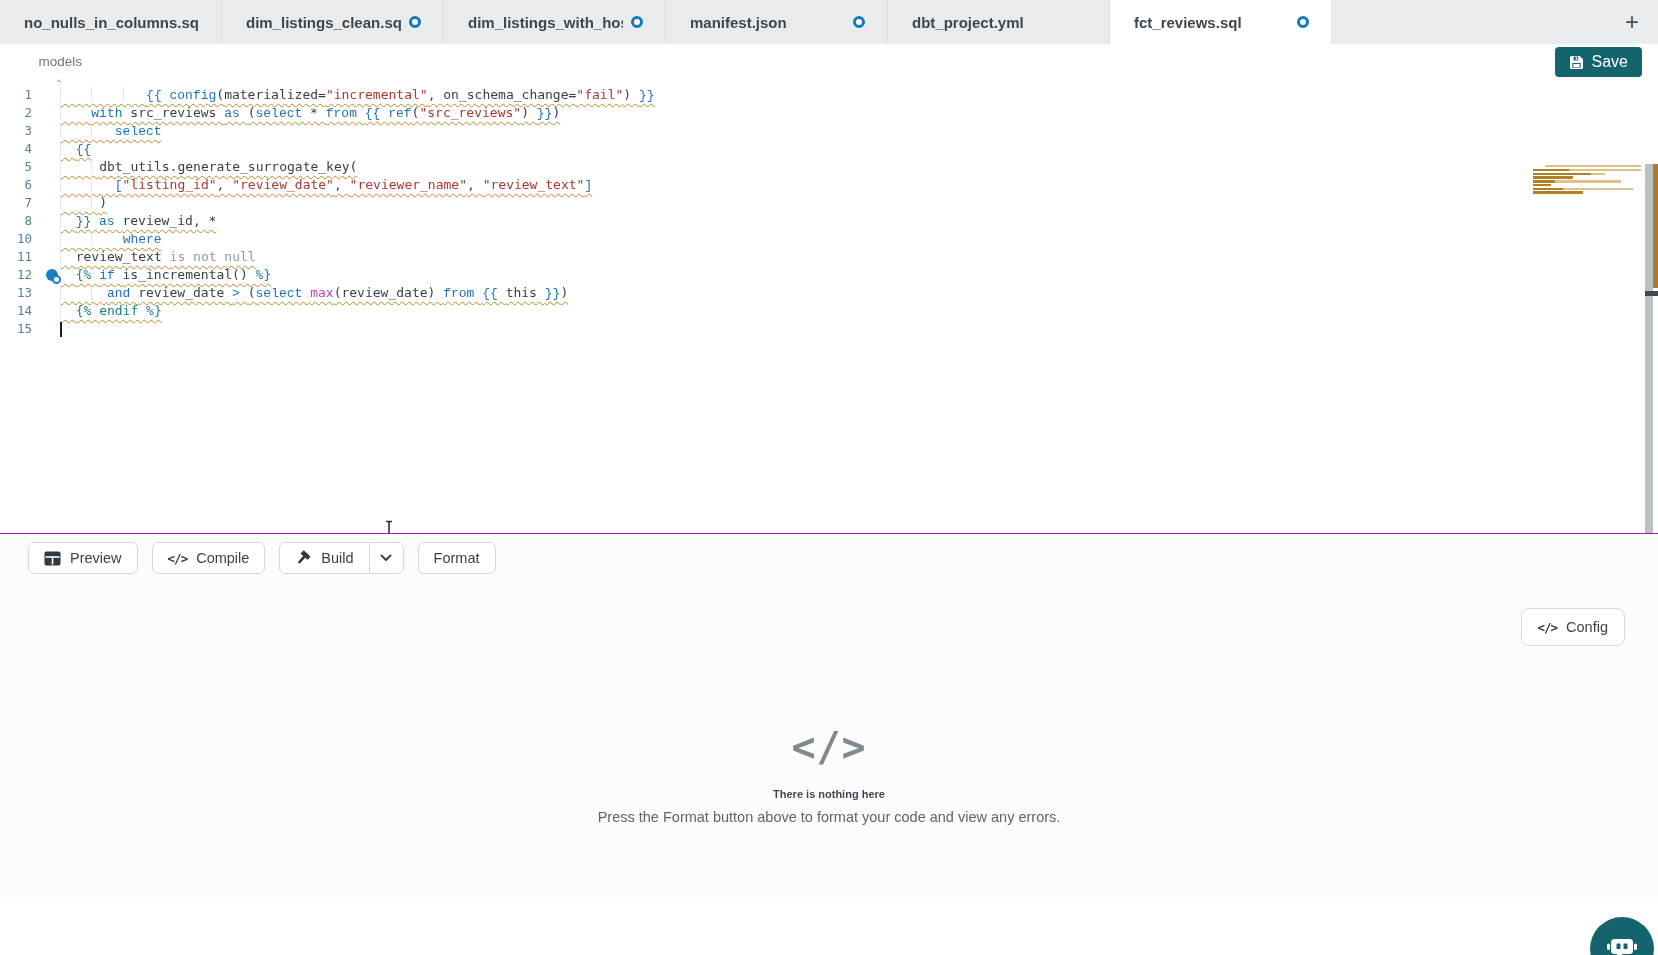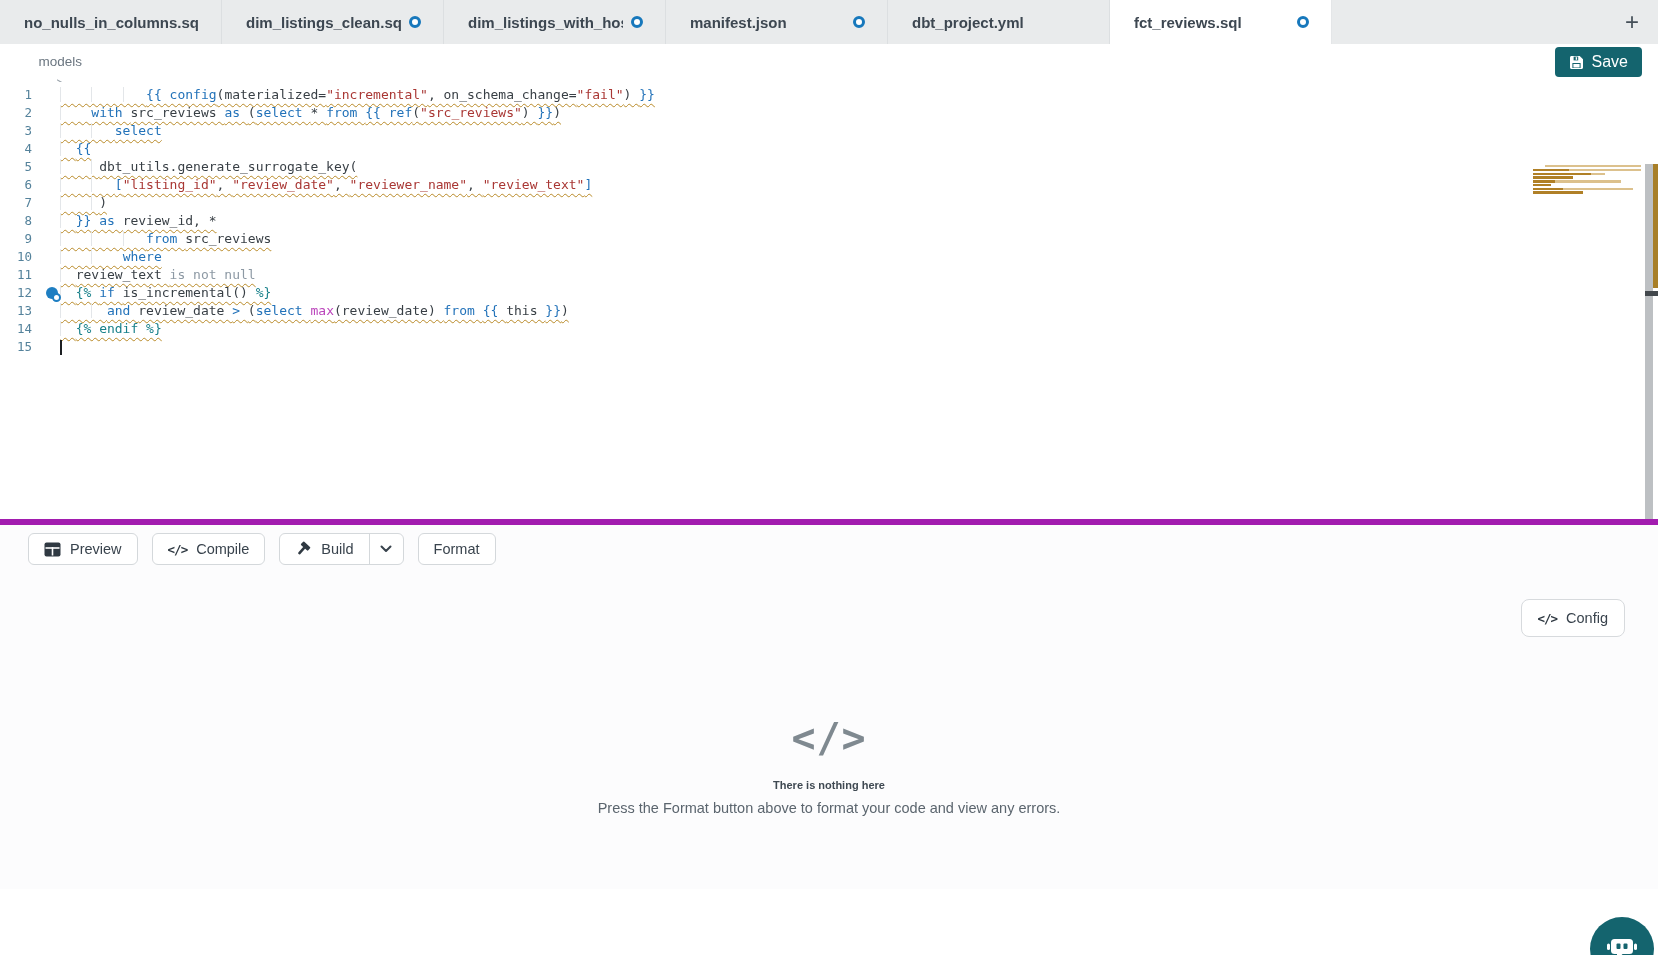--- a/index.html
+++ b/index.html
@@ -36,21 +36,21 @@
   .editor{position:absolute;left:0;top:82px;width:1658px;height:451px;background:#fff;overflow:hidden;}
   .code-lines{position:absolute;left:0;top:4px;right:0;}
   .cl{height:18px;line-height:18px;position:relative;white-space:pre;
     font-family:"DejaVu Sans Mono","Liberation Mono",monospace;font-size:13px;}
   .ln{display:inline-block;width:44px;padding-right:12px;text-align:right;color:#54829b;
     font-size:12.5px;vertical-align:top;}
   .ltext{color:var(--code);margin-left:16px;}
   .ltext.warn{text-decoration-line:underline;text-decoration-style:wavy;
     text-decoration-color:var(--warn);text-decoration-thickness:1px;text-underline-offset:3.5px;}
   .tok-w{background:repeating-linear-gradient(to right,#e3e6e9 0 1px,transparent 1px 31.3px);}
-  .tok-k{color:var(--kw);} .tok-s{color:var(--str);} .tok-t{color:var(--jinja);}
+  .tok-k{color:var(--kw);font-family:Liberation Mono, monospace;} .tok-s{color:var(--str);} .tok-t{color:var(--jinja);}
   .tok-m{color:var(--func);} .tok-o{color:var(--muted);} .tok-d{color:var(--code);}
   .lmark{position:absolute;left:46px;top:3px;width:12px;height:12px;border-radius:50%;
     background:#1e7ec2;}
   .lmark::after{content:"";position:absolute;left:6px;top:6px;width:5px;height:5px;border-radius:50%;
     background:#fff;border:2px solid #1e7ec2;}
   .caret{position:absolute;left:60px;width:1.5px;height:15px;background:#1c1f22;}
 
   
   .minimap{position:absolute;left:1533px;top:83px;width:112px;height:34px;}
   .minimap div{height:2.4px;margin-bottom:1.4px;}
@@ -63,22 +63,22 @@
   .minimap div:nth-child(7){width:100px;background:linear-gradient(to right,#b08027 0 30px,#dcc18d 30px);}
   .minimap div:nth-child(8){width:50px;background:#b08027;}
   .vthumb{position:absolute;left:1645px;top:82px;width:8px;height:388px;background:#bdc0c3;}
   .vruler{position:absolute;left:1653px;top:82px;width:5px;height:124px;background:#a87f28;}
   .vmark{position:absolute;left:1645px;top:209px;width:13px;height:5px;background:#43484d;}
 
   
   .ibeam{position:absolute;left:383px;top:438px;}
 
   
-  .panel{position:absolute;left:0;top:519px;width:1658px;height:370px;background:#fcfcfd;
-    border-top:6px solid #a21caf;}
+  .panel{position:absolute;left:0;top:533px;width:1658px;height:370px;background:#fcfcfd;
+    border-top:1px solid #a21caf;}
   .panel-toolbar{position:absolute;left:0;top:0;width:1658px;height:55px;}
   .btn{display:flex;align-items:center;gap:9px;height:32px;padding:0 15px;background:#fff;
     border:1px solid #d4d8db;border-radius:6px;font-size:14.5px;color:#39434d;
     font-family:"Liberation Sans",sans-serif;cursor:pointer;}
   .btn-row{position:absolute;left:28px;top:8px;display:flex;gap:14px;align-items:center;}
   .split{display:flex;align-items:stretch;background:#fff;border:1px solid #d4d8db;border-radius:6px;height:32px;}
   .split .main{display:flex;align-items:center;gap:9px;padding:0 15px;font-size:14.5px;color:#39434d;cursor:pointer;}
   .split .chev{width:34px;display:flex;align-items:center;justify-content:center;
     border-left:1px solid #d4d8db;cursor:pointer;}
   .code-glyph{font-family:"DejaVu Sans Mono",monospace;font-weight:700;font-size:12.5px;color:#2f3942;letter-spacing:-1px;}
@@ -157,21 +157,20 @@
 <div class="editor">
   <div class="code-lines" id="codelines">
       <div class="cl"><span class="ln">1</span><span class="ltext warn"><span class="tok-w">           </span><span class="tok-k">{{ config</span><span class="tok-d">(</span><span class="tok-d">materialized=</span><span class="tok-s">"incremental"</span><span class="tok-d">, on_schema_change=</span><span class="tok-s">"fail"</span><span class="tok-d">) </span><span class="tok-k">}}</span></span></div>
       <div class="cl"><span class="ln">2</span><span class="ltext warn"><span class="tok-w">    </span><span class="tok-k">with </span><span class="tok-d">src_reviews </span><span class="tok-k">as </span><span class="tok-d">(</span><span class="tok-k">select </span><span class="tok-d">* </span><span class="tok-k">from </span><span class="tok-k">{{ ref</span><span class="tok-d">(</span><span class="tok-s">"src_reviews"</span><span class="tok-d">) </span><span class="tok-k">}}</span><span class="tok-d">)</span></span></div>
       <div class="cl"><span class="ln">3</span><span class="ltext warn"><span class="tok-w">       </span><span class="tok-k">select</span></span></div>
       <div class="cl"><span class="ln">4</span><span class="ltext warn"><span class="tok-w">  </span><span class="tok-k">{{</span></span></div>
       <div class="cl"><span class="ln">5</span><span class="ltext warn"><span class="tok-w">     </span><span class="tok-d">dbt_utils.generate_surrogate_key(</span></span></div>
       <div class="cl"><span class="ln">6</span><span class="ltext warn"><span class="tok-w">       </span><span class="tok-k">[</span><span class="tok-s">"listing_id"</span><span class="tok-d">, </span><span class="tok-s">"review_date"</span><span class="tok-d">, </span><span class="tok-s">"reviewer_name"</span><span class="tok-d">, </span><span class="tok-s">"review_text"</span><span class="tok-k">]</span></span></div>
       <div class="cl"><span class="ln">7</span><span class="ltext warn"><span class="tok-w">     </span><span class="tok-d">)</span></span></div>
       <div class="cl"><span class="ln">8</span><span class="ltext warn"><span class="tok-w">  </span><span class="tok-k">}} as </span><span class="tok-d">review_id, *</span></span></div>
-      <div class="cl"><span class="ln">9</span><span class="ltext warn"><span class="tok-w">           </span><span class="tok-k">from </span><span class="tok-d">src_reviews</span></span></div>
       <div class="cl"><span class="ln">10</span><span class="ltext warn"><span class="tok-w">        </span><span class="tok-k">where</span></span></div>
       <div class="cl"><span class="ln">11</span><span class="ltext warn"><span class="tok-w">  </span><span class="tok-d">review_text </span><span class="tok-o">is not null</span></span></div>
       <div class="cl"><span class="ln">12</span><span class="lmark"></span><span class="ltext warn"><span class="tok-w">  </span><span class="tok-t">{% </span><span class="tok-k">if </span><span class="tok-d">is_incremental() </span><span class="tok-t">%}</span></span></div>
       <div class="cl"><span class="ln">13</span><span class="ltext warn"><span class="tok-w">      </span><span class="tok-k">and </span><span class="tok-d">review_date </span><span class="tok-k">&gt; </span><span class="tok-d">(</span><span class="tok-k">select </span><span class="tok-m">max</span><span class="tok-d">(review_date) </span><span class="tok-k">from </span><span class="tok-k">{{ </span><span class="tok-d">this </span><span class="tok-k">}}</span><span class="tok-d">)</span></span></div>
       <div class="cl"><span class="ln">14</span><span class="ltext warn"><span class="tok-w">  </span><span class="tok-t">{% endif %}</span></span></div>
       <div class="cl"><span class="ln">15</span><span class="ltext"></span><span class="caret" style="top: 1.5px;"></span></div>
     </div>
   <div class="minimap">
     <div></div>
       <div></div>

